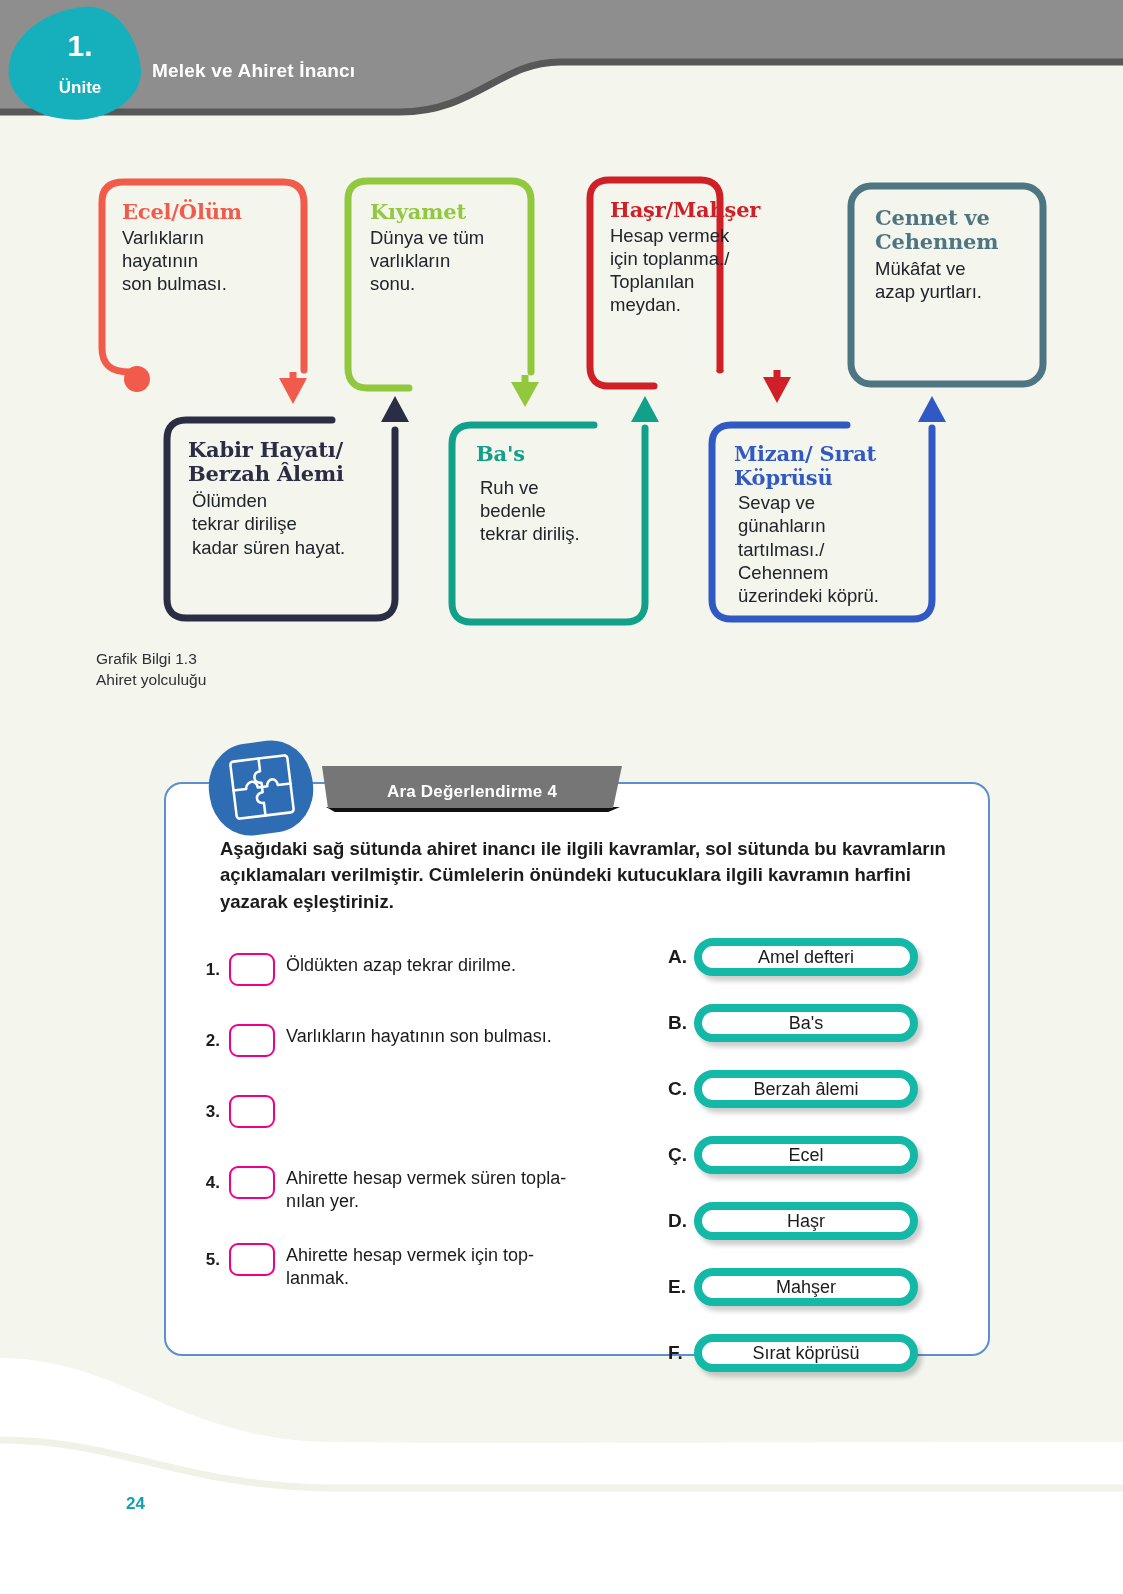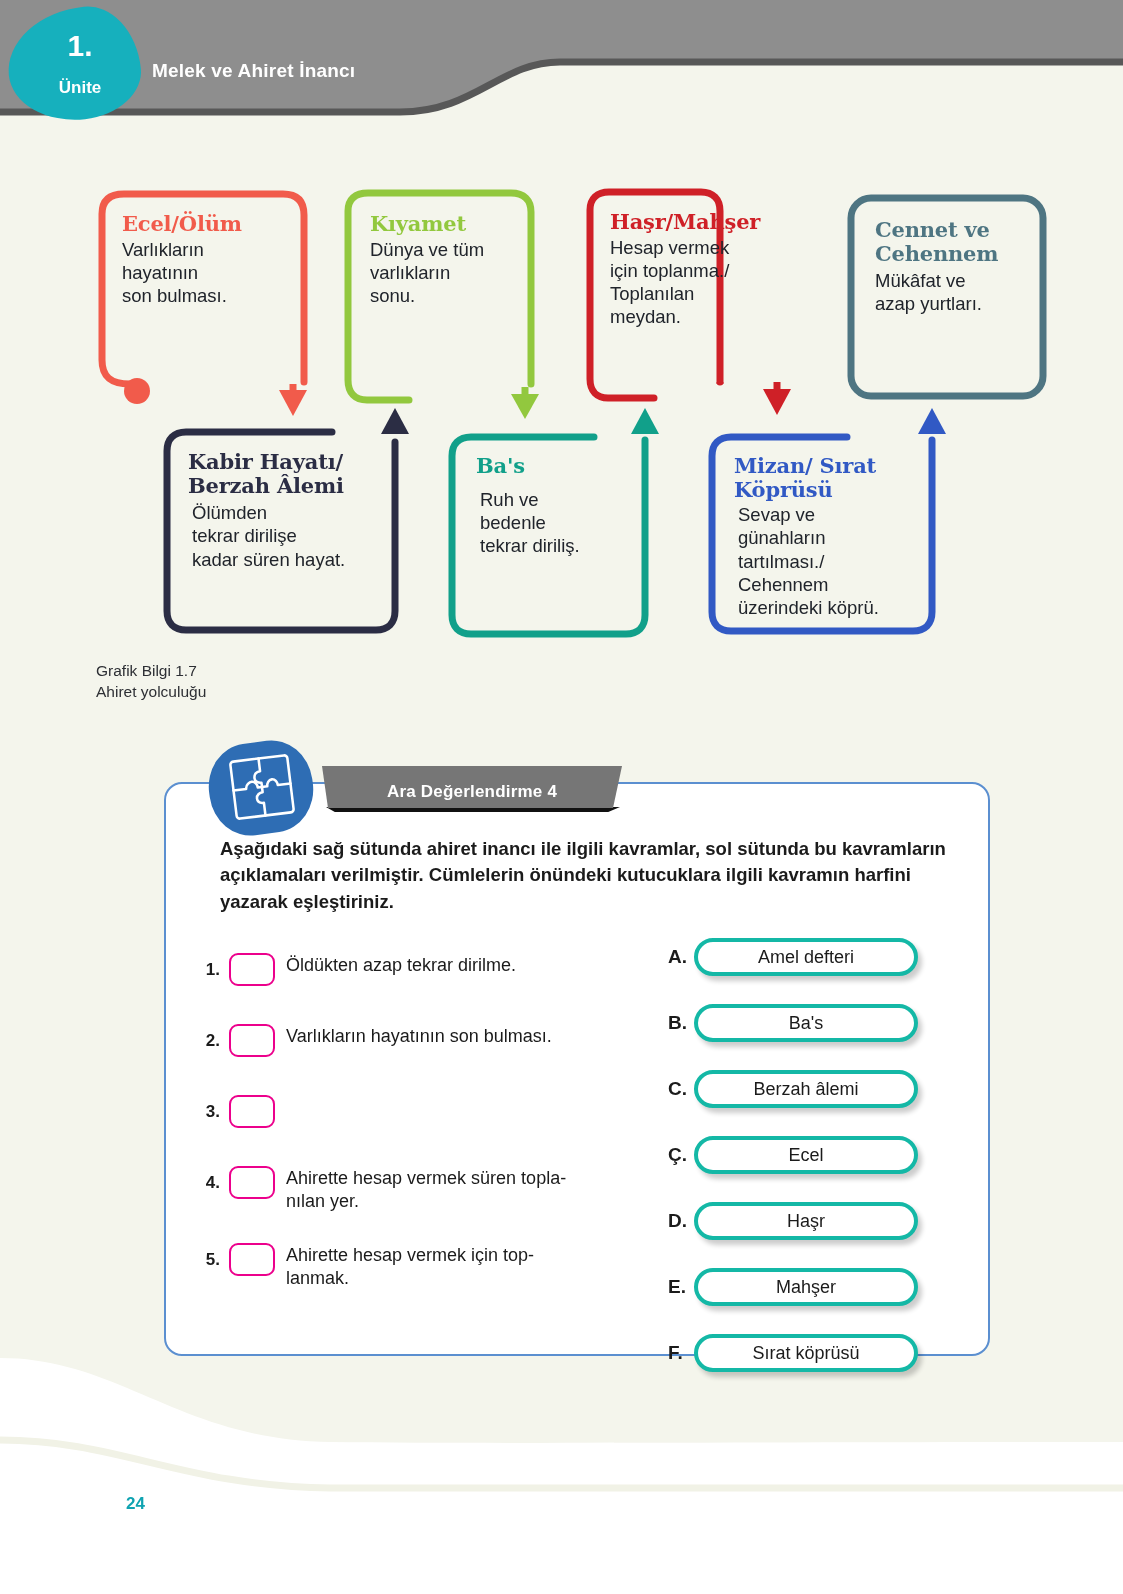--- a/index.html
+++ b/index.html
@@ -42,21 +42,21 @@
   }
   .unit-num { font-size: 30px; font-weight: bold; line-height: 1.0; letter-spacing: 0px; }
   .unit-word { font-size: 17px; font-weight: bold; line-height: 1.1; margin-top: 18px; }
   .header-title {
     position: absolute; left: 152px; top: 60px;
     color: #ffffff; font-size: 19px; font-weight: bold;
     letter-spacing: 0.2px; z-index: 6;
   }
 
   
-  .flow { position: absolute; left: 0; top: 12px; width: 1096px; height: 700px; padding-left: 28px; }
+  .flow { position: absolute; left: 0; top: 0; width: 1096px; height: 700px; padding-left: 28px; }
   .fbox {
     position: absolute;
     background: transparent;
     padding: 14px 14px 10px 18px;
   }
   .fbox .ftitle {
     font-family: "DejaVu Serif", serif;
     font-weight: bold;
     font-size: 21px;
     line-height: 1.12;
@@ -119,21 +119,21 @@
     border: 2.3px solid #ec008c; border-radius: 9px;
     background: #ffffff; margin: 5px 11px 0 9px;
   }
   .q-text { font-size: 18px; line-height: 1.28; color: #1b1b1b; padding-top: 6px; max-width: 310px; }
 
   
   .opt-list { position: absolute; left: 668px; top: 938px; width: 250px; }
   .opt-row { position: relative; display: flex; align-items: center; margin-bottom: 28px; height: 38px; }
   .opt-letter { width: 26px; font-size: 19px; font-weight: bold; color: #1b1b1b; text-align: left; }
   .opt-pill {
-    flex: 1 1 auto; height: 38px; border: 4px solid #14b8a6; border-radius: 22px;
+    flex: 1 1 auto; height: 38px; border: 8px solid #14b8a6; border-radius: 22px;
     background: #ffffff; display: flex; align-items: center; justify-content: center;
     font-size: 18px; color: #1b1b1b;
     box-shadow: 4px 5px 5px rgba(0,0,0,0.20);
   }
 
   .page-num {
     position: absolute; left: 126px; top: 1494px;
     font-size: 17px; font-weight: bold; color: #0fa3b1; text-align: center;
   }
 </style>
@@ -250,21 +250,21 @@
     <div class="ftitle" style="color:#3159c4">Mizan/
 Sırat Köprüsü</div>
     <div class="fbody" style="white-space:pre-line; margin-left:4px">Sevap ve
 günahların
 tartılması./
 Cehennem
 üzerindeki köprü.</div>
   </div>
 
   <div class="caption">
-    <div>Grafik Bilgi 1.7</div>
+    <div>Grafik Bilgi 1.3</div>
     <div>Ahiret yolculuğu</div>
   </div>
 </div>
 
 <div class="eval-card"></div>
 
 <div class="banner-shadow"></div>
 <div class="banner"></div>
 <div class="banner-label">Ara Değerlendirme  4</div>
 

